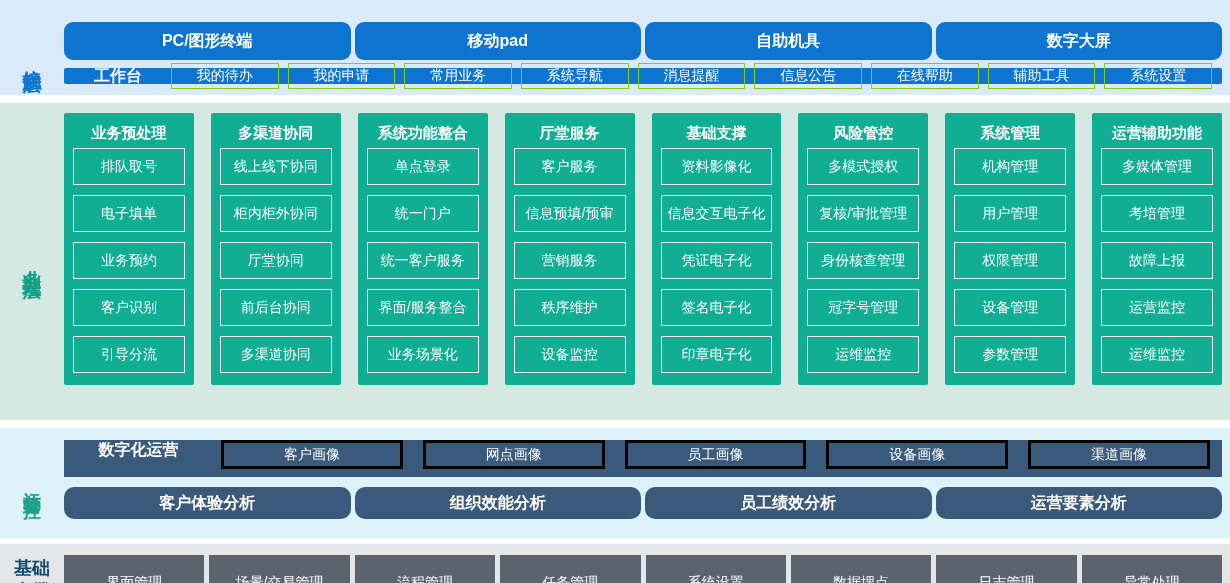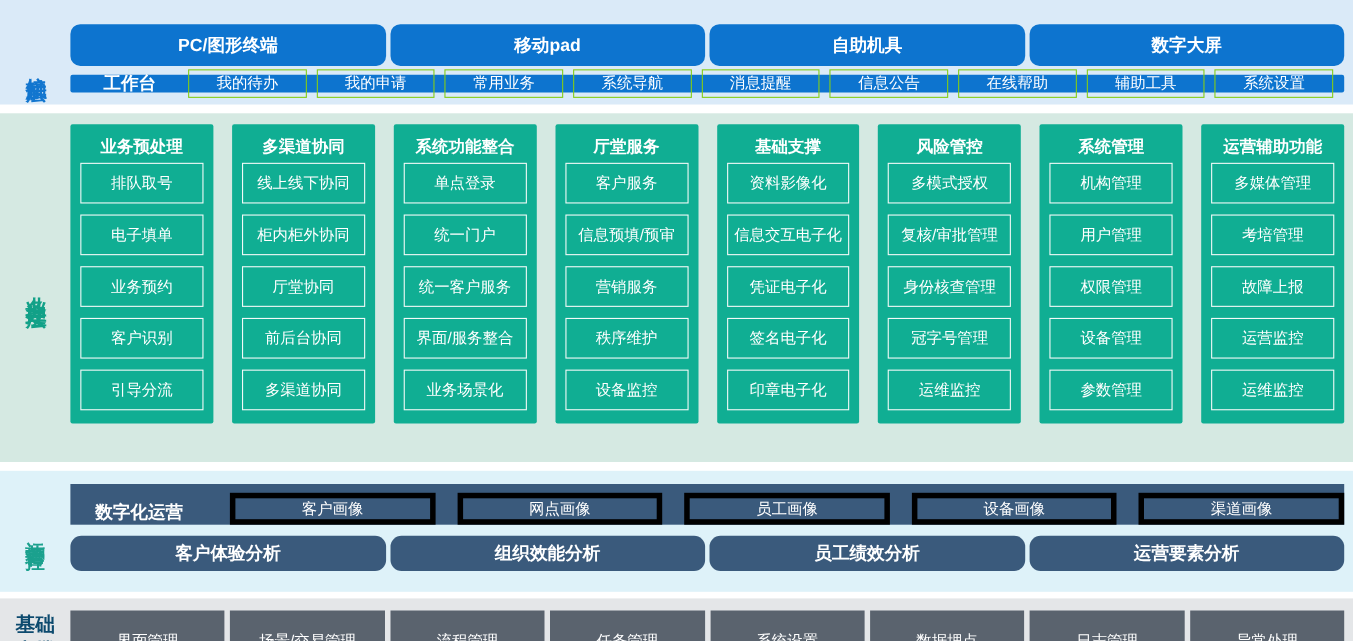--- a/index.html
+++ b/index.html
@@ -34,24 +34,24 @@
   .col-title { height:30px; color:#fff; font-weight:bold; font-size:15px;
     display:flex; align-items:center; justify-content:center; }
   .col-items { flex:1; display:flex; flex-direction:column; gap:10px; }
   .col-item { flex:1; border:1.4px solid #f2faf8; color:#fff; font-size:14px; line-height:1.15;
     display:flex; align-items:center; justify-content:center; text-align:center; padding:0 2px; }
 
   
   .sec-operation { height:110px; background:#def2f9; margin-top:8px; }
   .sec-operation .vlabel { color:#1ba18e; font-size:18px; }
   .sec-operation .content { padding-top:12px; }
-  .digital-bar { height:37px; background:#3a5a7c; display:flex; align-items:flex-end;
-    padding:0 0; gap:20px; }
+  .digital-bar { height:37px; background:#3a5a7c; display:flex; align-items:flex-start;
+    padding:0 12px; gap:20px; }
   .digital-label { width:125px; flex:0 0 125px; color:#fff; font-weight:bold; font-size:16px; text-align:center; }
-  .portrait-item { flex:1; height:29px; border:5px solid #000000; color:#fff; font-size:14px;
+  .portrait-item { flex:1; height:29px; border:3px solid #000000; color:#fff; font-size:14px;
     display:flex; align-items:center; justify-content:center; }
   .analysis-row { display:flex; gap:4px; margin-top:10px; height:32px; }
   .analysis-box { flex:1; background:#3a5a7c; border-radius:10px; color:#fff; font-weight:bold;
     font-size:16px; display:flex; align-items:center; justify-content:center; }
 
   
   .sec-foundation { height:65px; background:#e4e6e8; margin-top:6px; padding-top:11px; }
   .sec-foundation .gutter { align-items:flex-start; padding-top:2px; }
   .hlabel { width:44px; font-weight:bold; font-size:18px; line-height:1.25; color:#0c4a6e; text-align:center; }
   .foundation-row { display:flex; gap:5px; height:56px; }

